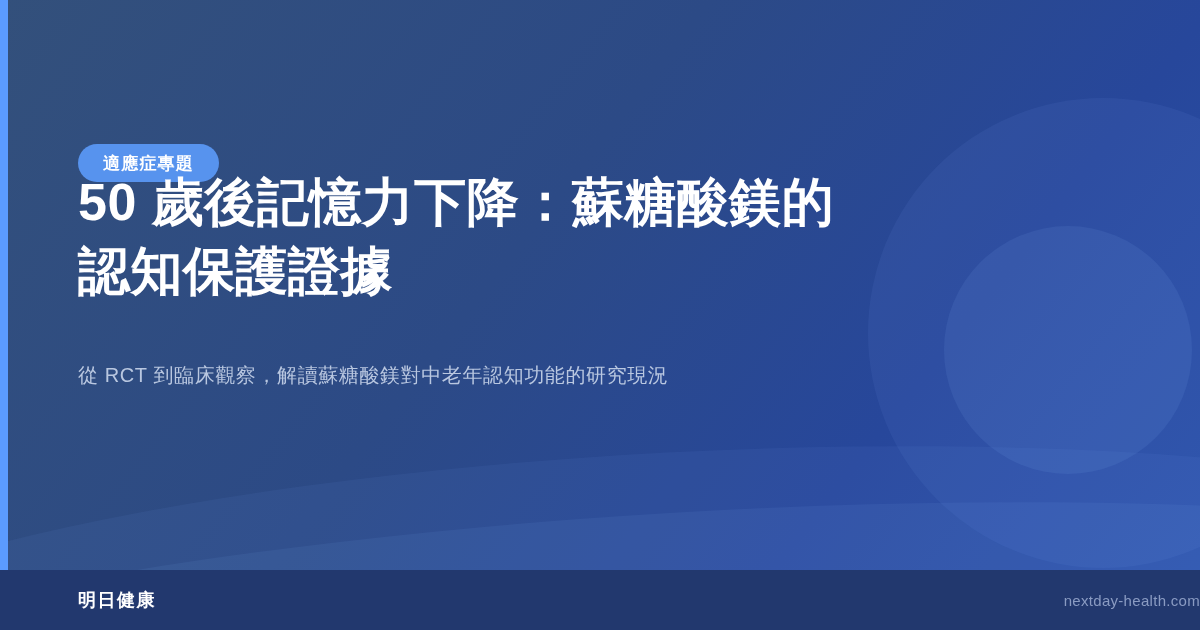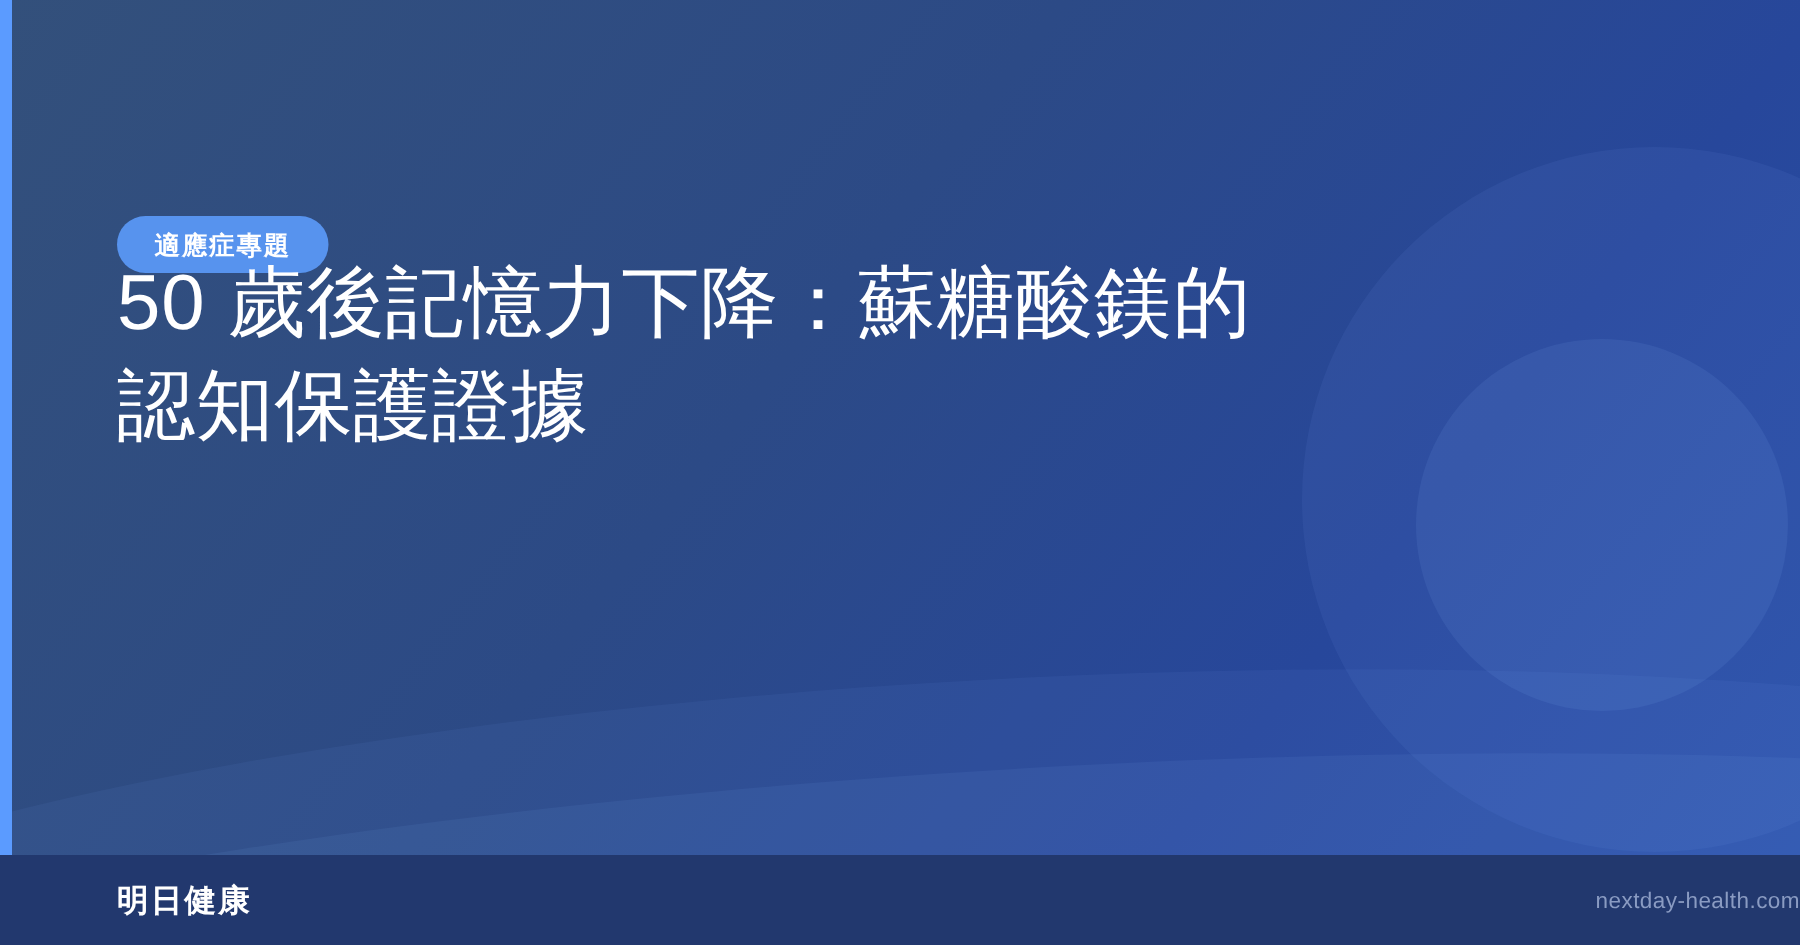--- a/index.html
+++ b/index.html
@@ -81,21 +81,21 @@
     letter-spacing:1.2px;
     white-space:nowrap;
     margin-top:42px;
   }
   .title {
     position:absolute;
     top:168px; left:0;
     width:760px;
     color:#FFFFFF;
     font-size:52px;
-    font-weight:normal;
+    font-weight:bold;
     line-height:1.32;
     letter-spacing:0.5px;
   }
   .subtitle {
     position:absolute;
     top:359px; left:0;
     width:800px;
     color:#B9C7E0;
     font-size:20px;
     font-weight:normal;
@@ -108,21 +108,21 @@
     left:0; bottom:0;
     width:1200px; height:60px;
     background:#22386E;
     display:flex;
     align-items:center;
     justify-content:space-between;
   }
   .footer-brand {
     margin-left:78px;
     color:#FFFFFF;
-    font-size:21px;
+    font-size:18px;
     font-weight:bold;
     letter-spacing:1.5px;
   }
   .footer-url {
     color:#8A9BC2;
     font-size:15px;
     font-weight:normal;
     letter-spacing:0.3px;
   }
 </style>
@@ -135,20 +135,21 @@
   <div class="deco-circle-inner"></div>
   <div class="wave-back"></div>
   <div class="wave-front"></div>
 
   <div class="accent-bar"></div>
   <div class="accent-bar-footer"></div>
 
   <div class="content">
     <span class="badge">適應症專題</span>
     <h1 class="title">50 歲後記憶力下降：蘇糖酸鎂的認知保護證據</h1>
+    <p class="subtitle">從 RCT 到臨床觀察，解讀蘇糖酸鎂對中老年認知功能的研究現況</p>
   </div>
 
   <div class="footer">
     <span class="footer-brand">明日健康</span>
     <span class="footer-url">nextday-health.com</span>
   </div>
 
 </div>
 
 </body></html>

